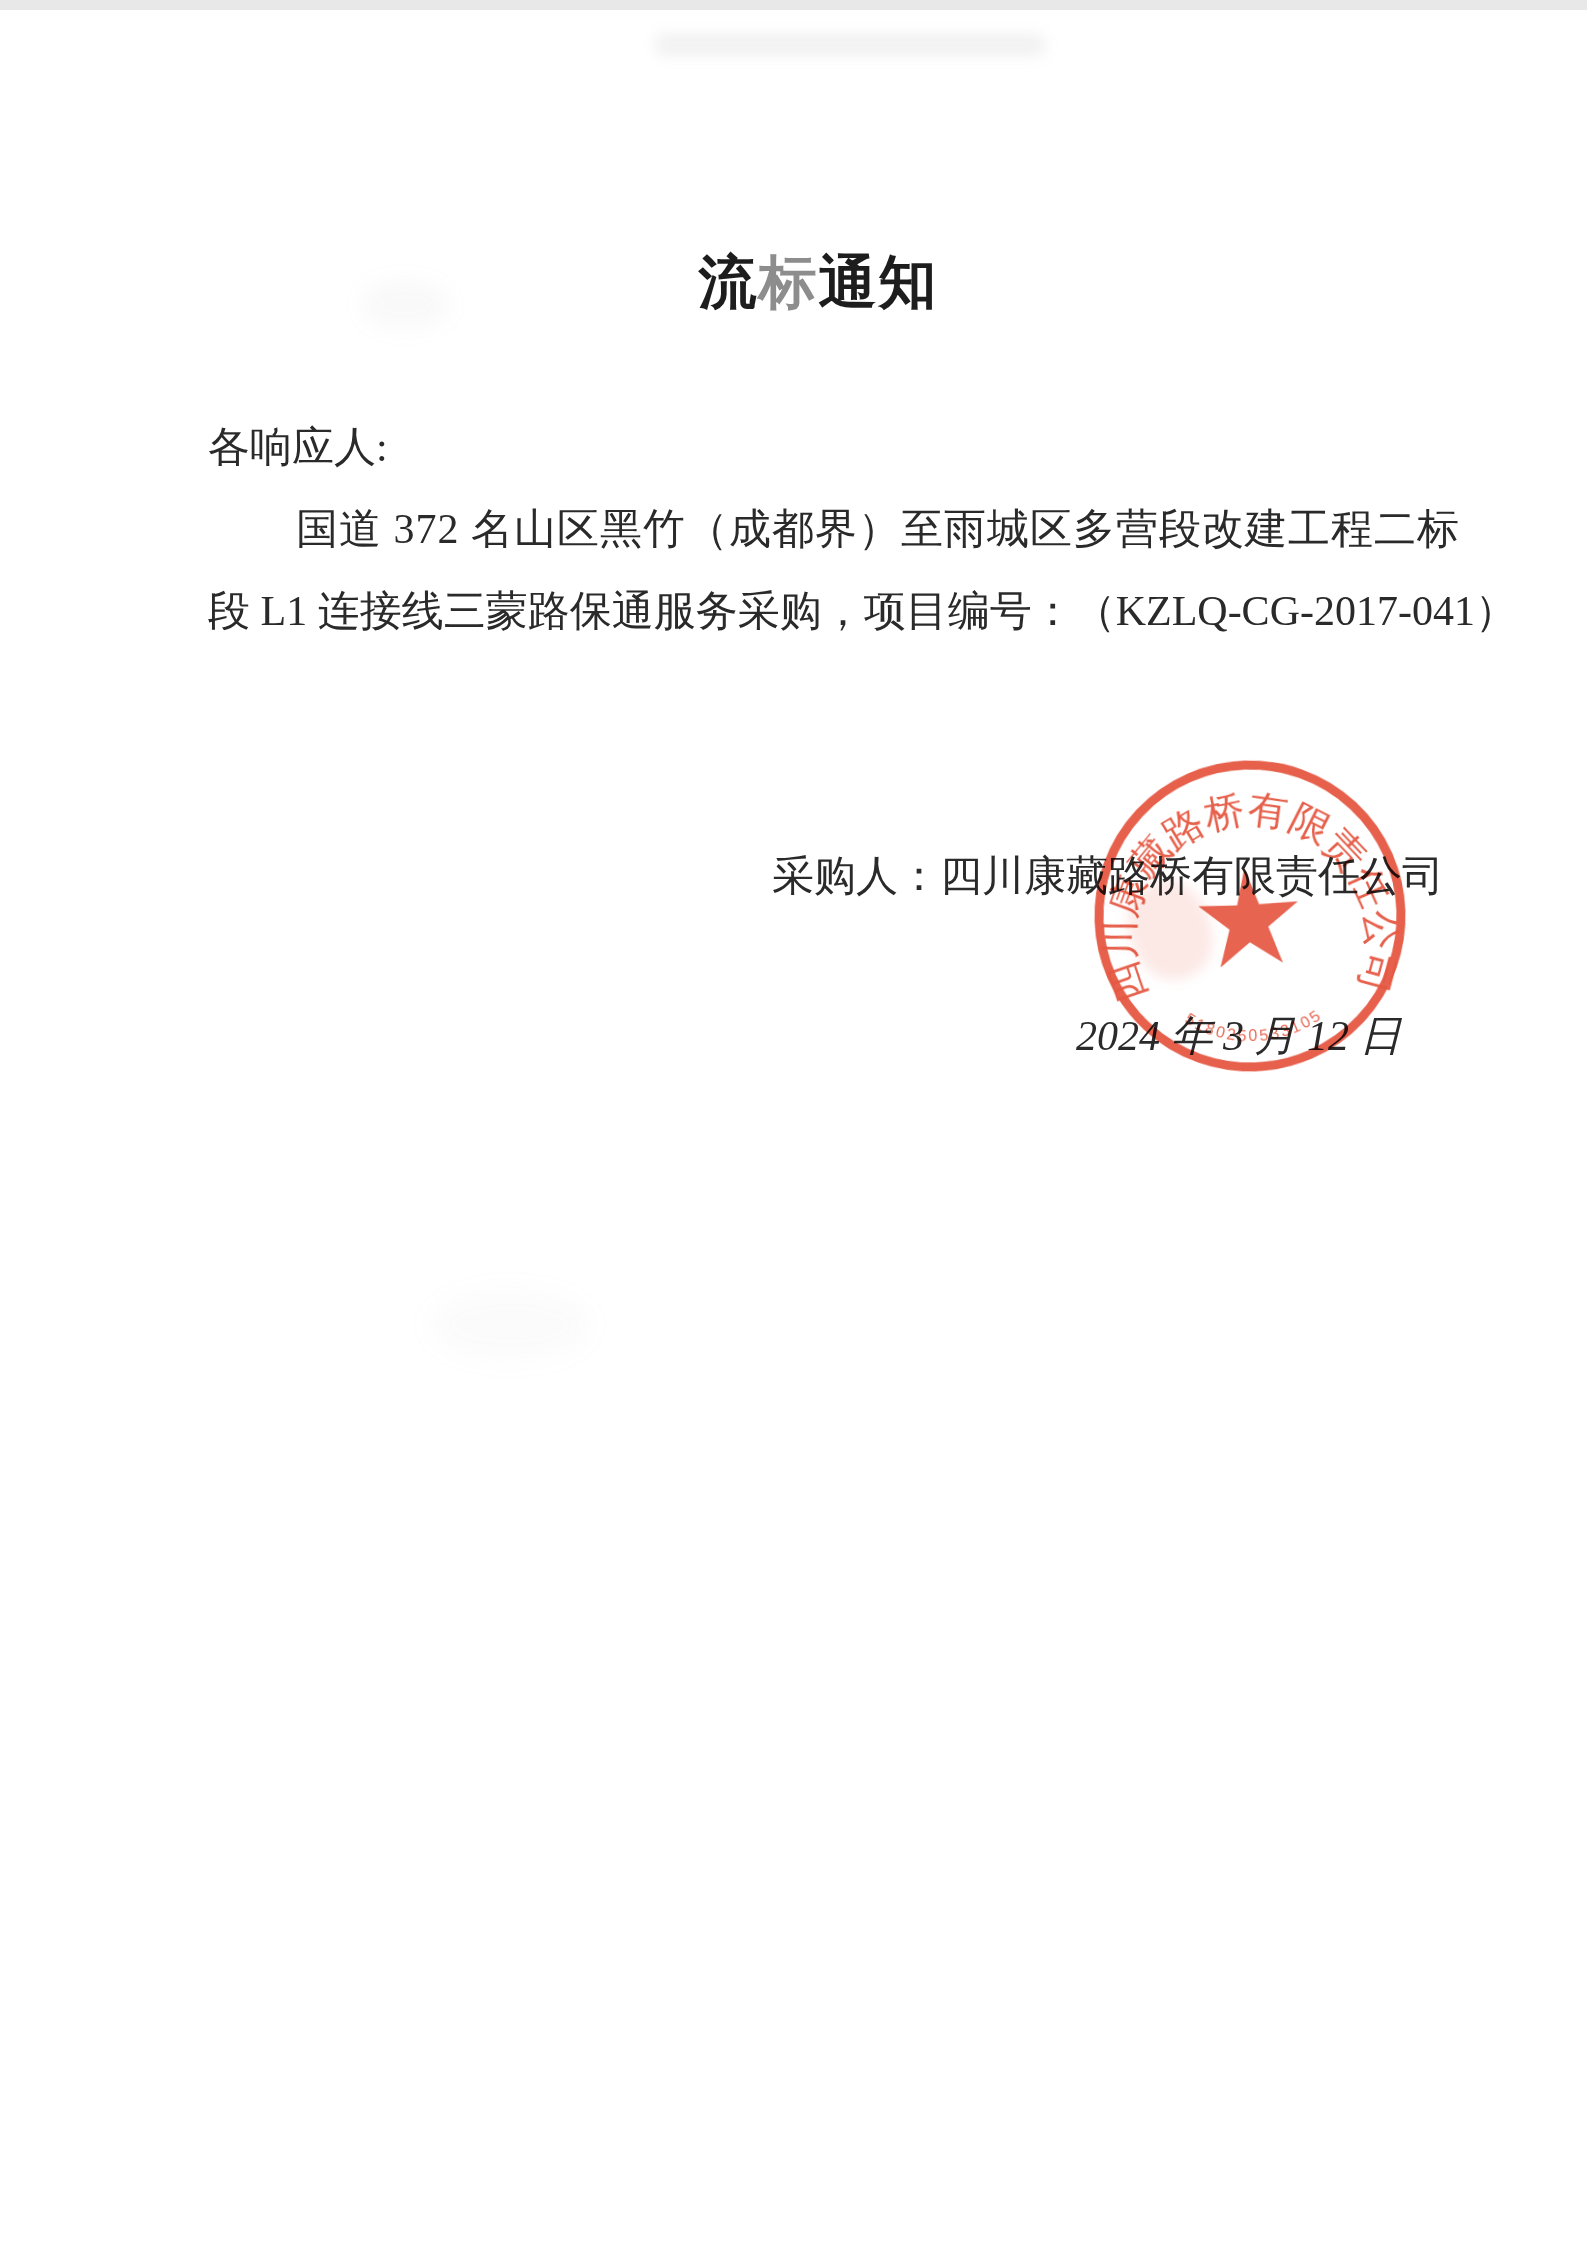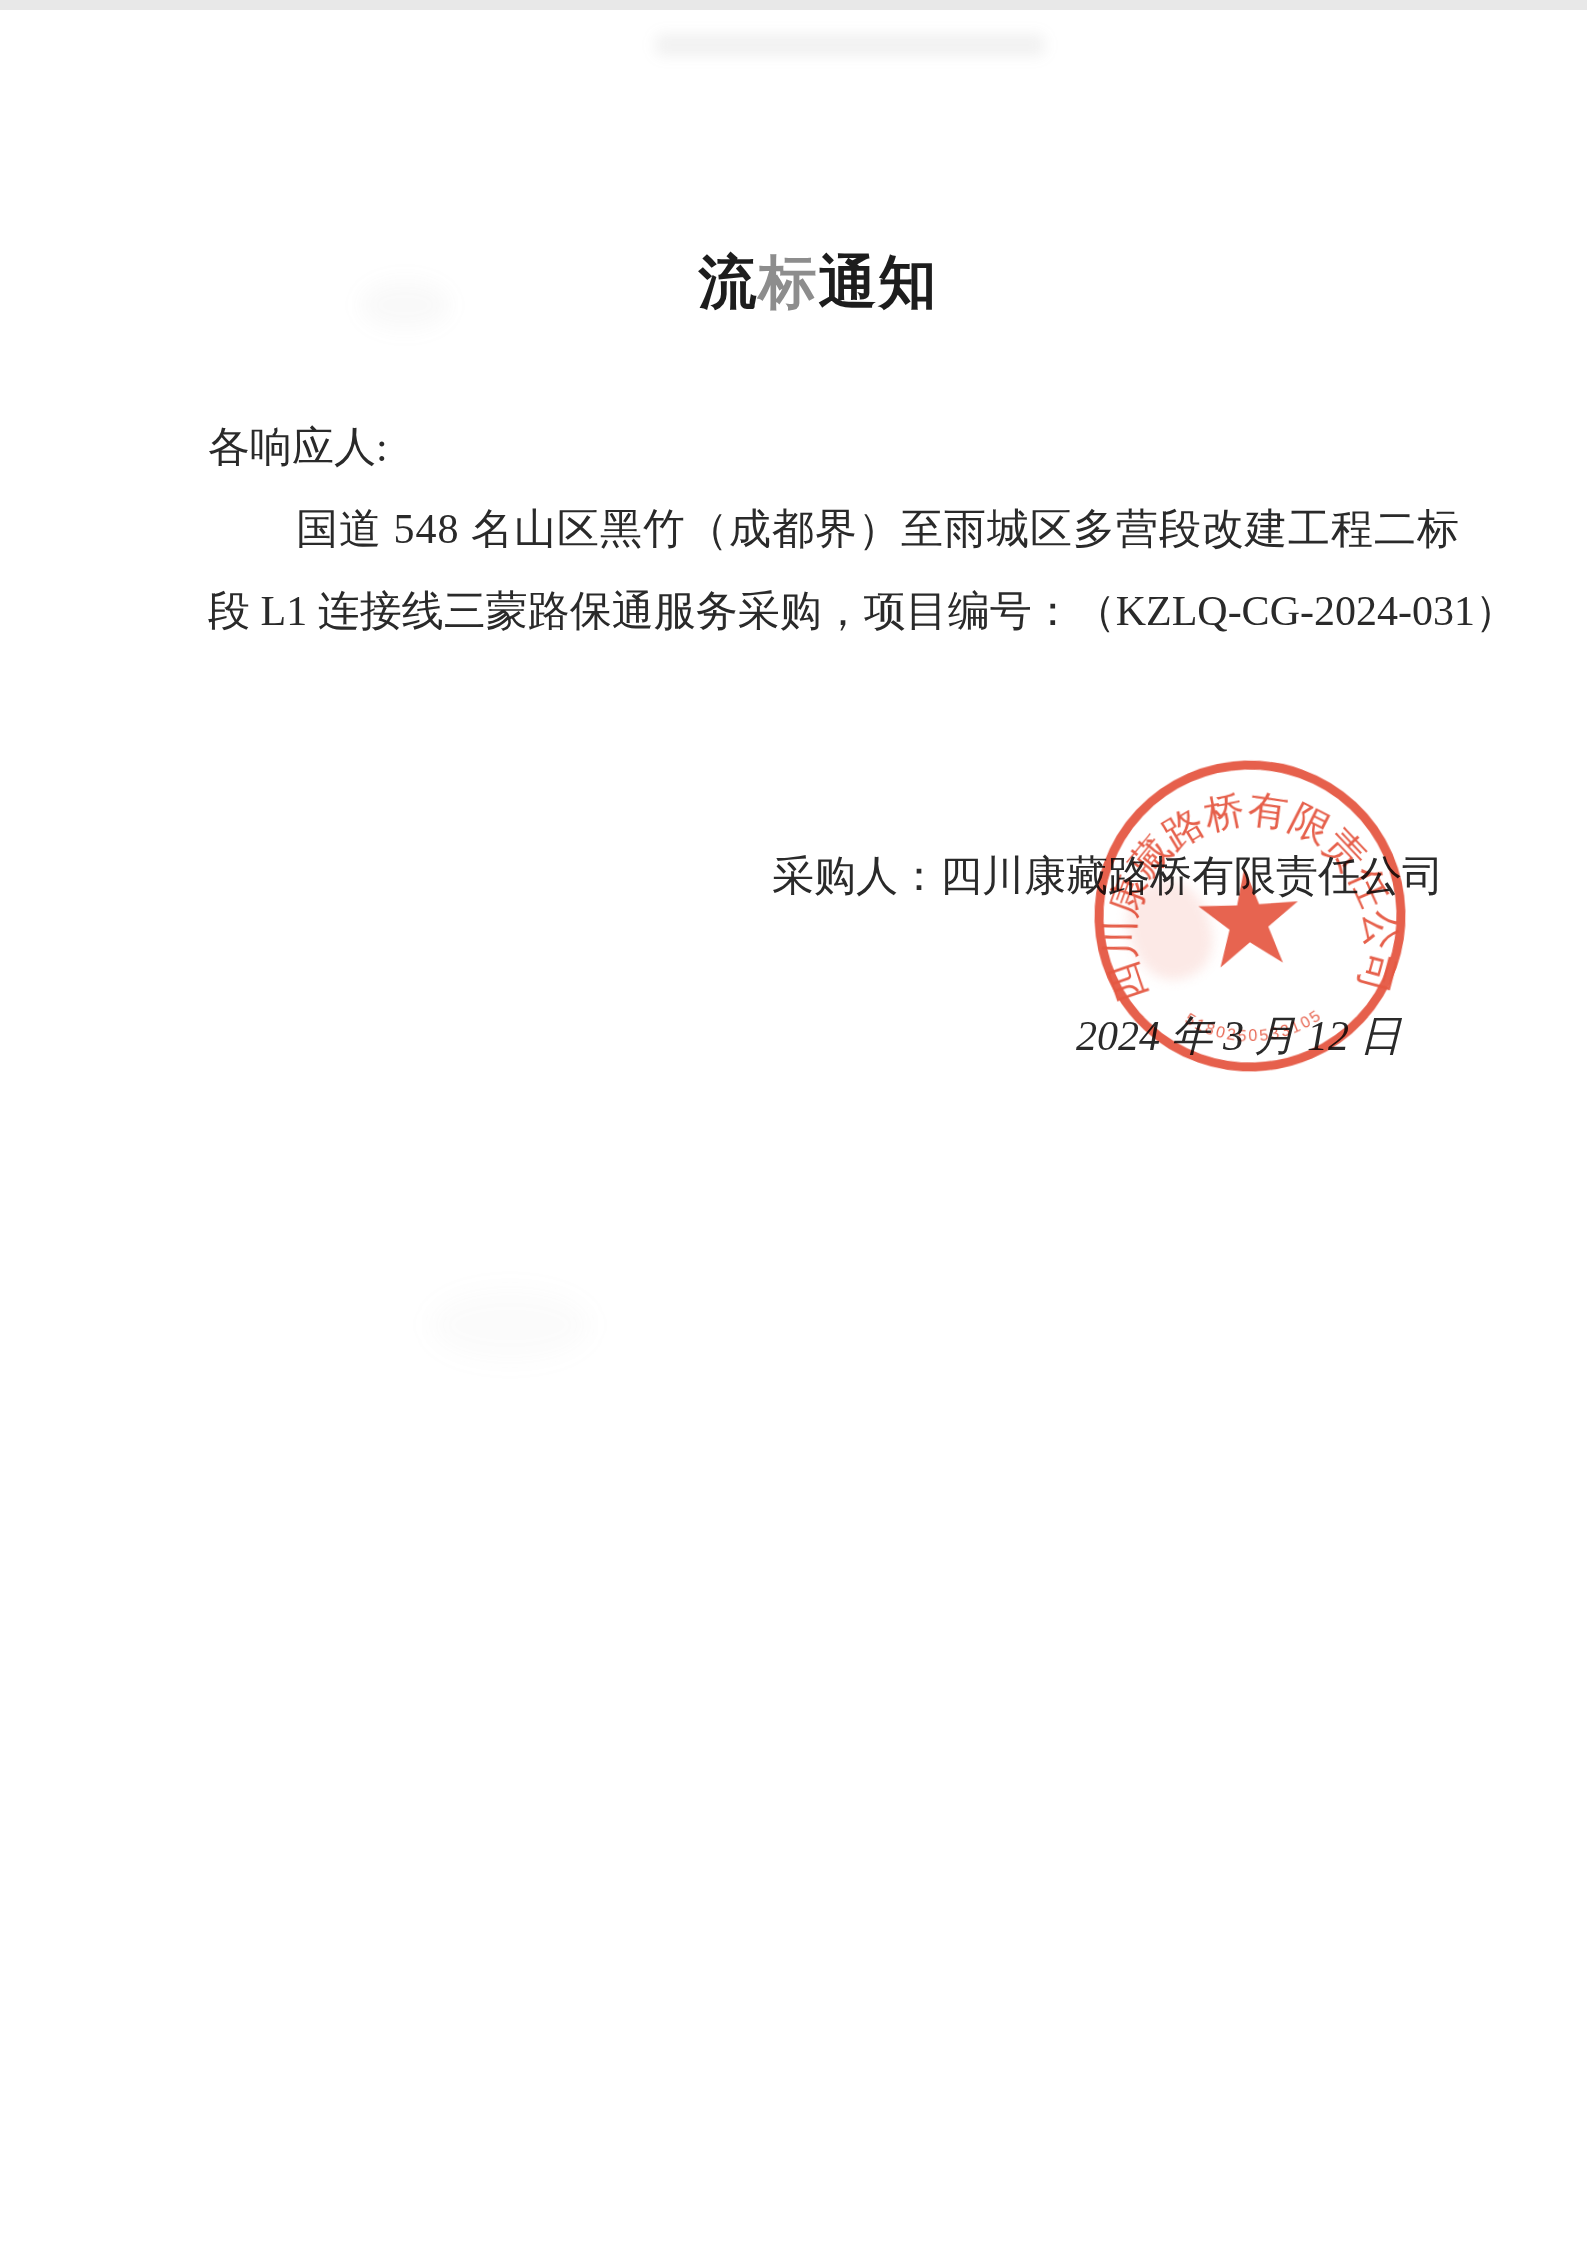--- a/index.html
+++ b/index.html
@@ -120,22 +120,22 @@
 <div class="page">
 
   <div class="smudge smudge-top"></div>
   <div class="smudge smudge-mid"></div>
   <div class="smudge smudge-low"></div>
 
   <h1 class="doc-title"><span class="t-strong">流</span><span class="t-faded">标</span><span class="t-strong">通知</span></h1>
 
   <div class="doc-body">
     <div class="line">各响应人:</div>
-    <div class="line indent loose">国道 548 名山区黑竹（成都界）至雨城区多营段改建工程二标</div>
-    <div class="line">段 L1 连接线三蒙路保通服务采购，项目编号：（KZLQ-CG-2024-031）</div>
+    <div class="line indent loose">国道 372 名山区黑竹（成都界）至雨城区多营段改建工程二标</div>
+    <div class="line">段 L1 连接线三蒙路保通服务采购，项目编号：（KZLQ-CG-2017-041）</div>
   </div>
 
   <div class="signature-line">采购人：四川康藏路桥有限责任公司</div>
 
   <div class="date-line">2024 年 3 月 12 日</div>
 
   <div class="seal-smudge"></div>
 
   <div class="seal">
     <svg viewBox="0 0 328 328" xmlns="http://www.w3.org/2000/svg">

